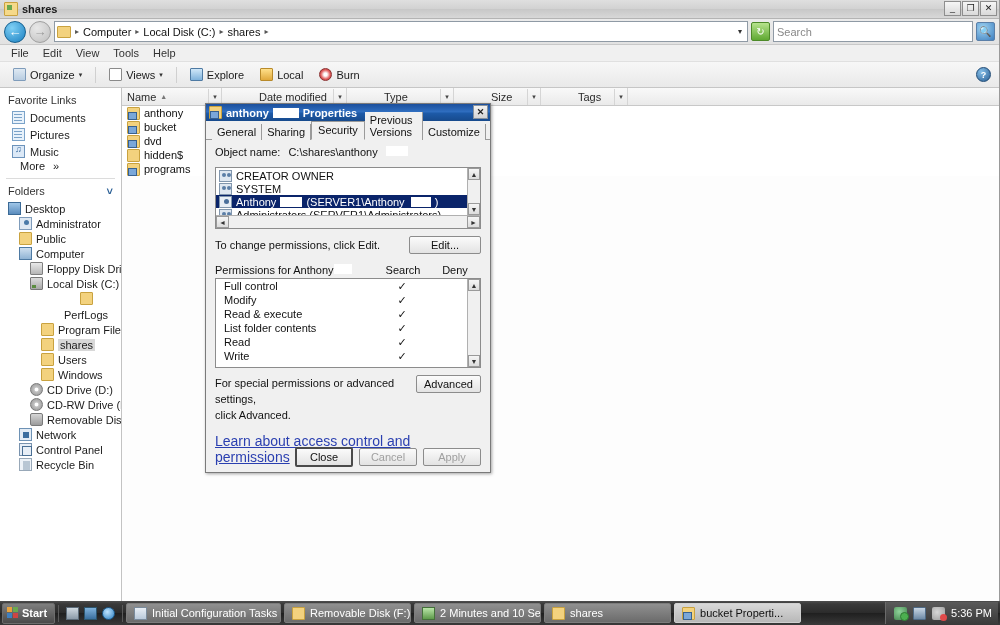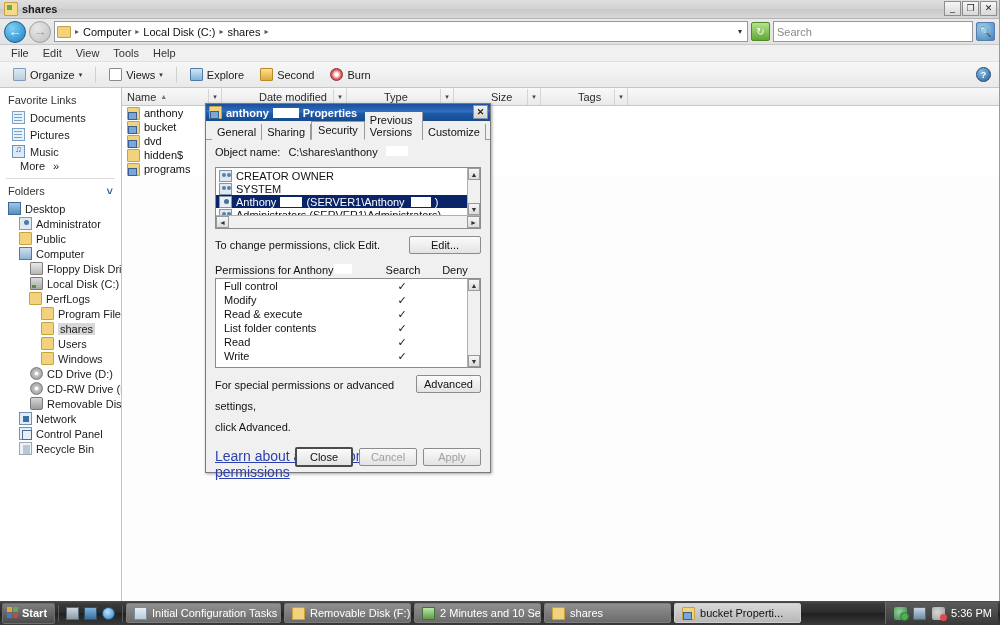--- a/index.html
+++ b/index.html
@@ -286,21 +286,21 @@
   .perm-head .deny { width: 52px; text-align: center; }
   .permbox {
     background: #fff; border: 1px solid #8c8c8c; height: 90px;
     margin-top: 2px; position: relative; overflow: hidden;
   }
   .perm-row { display: flex; align-items: center; height: 14px; font-size: 11px; color: #111; }
   .perm-row .lbl { flex: 1; padding-left: 8px; }
   .perm-row .allow { width: 52px; text-align: center; color: #111; }
   .perm-row .deny { width: 52px; text-align: center; }
   .adv-row { display: flex; align-items: flex-start; justify-content: space-between; margin-top: 7px; }
-  .adv-text { font-size: 11px; color: #111; line-height: 21px; }
+  .adv-text { font-size: 11px; color: #111; line-height: 16px; }
   .link { font-size: 14px; color: #2a3fb0; text-decoration: underline; margin-top: 10px; display: inline-block; }
   .dlg-footer {
     position: absolute; left: 0; right: 0; bottom: 0; height: 30px;
     display: flex; align-items: center; justify-content: flex-end;
     gap: 6px; padding: 0 9px;
   }
   .dlg-footer .btn { width: 58px; }
 
   
   .taskbar {
@@ -398,21 +398,21 @@
         <span>Views</span>
         <span class="caret">▾</span>
       </div>
       <div class="sep-v"></div>
       <div class="cmd">
         <span class="icon-sq" style="background:linear-gradient(#cfe7f8,#7fb2dc);border:1px solid #4e7aa3;"></span>
         <span>Explore</span>
       </div>
       <div class="cmd">
         <span class="icon-sq" style="background:linear-gradient(#ffe08a,#e0a93c);border:1px solid #b88a2a;"></span>
-        <span>Second</span>
+        <span>Local</span>
       </div>
       <div class="cmd">
         <span class="icon-sq" style="background:radial-gradient(circle at 50% 50%,#fff 20%,#e05a5a 60%,#a33);border-radius:50%;border:1px solid #8a3030;"></span>
         <span>Burn</span>
       </div>
       <div class="help-btn">?</div>
     </div>
 
     <div class="ex-body">
 
@@ -461,21 +461,21 @@
               <span class="lbl">Computer</span>
             </div>
             <div class="tree-item" style="padding-left: 30px;">
               <span class="ic ic-drive"></span>
               <span class="lbl">Floppy Disk Drive (A</span>
             </div>
             <div class="tree-item" style="padding-left: 30px;">
               <span class="ic ic-hdd"></span>
               <span class="lbl">Local Disk (C:)</span>
             </div>
-            <div class="tree-item" style="padding-left: 29px;">
+            <div class="tree-item" style="padding-left: 51px; flex-direction: column;">
               <span class="ic ic-folder"></span>
               <span class="lbl">PerfLogs</span>
             </div>
             <div class="tree-item" style="padding-left: 41px;">
               <span class="ic ic-folder"></span>
               <span class="lbl">Program Files</span>
             </div>
             <div class="tree-item" style="padding-left: 41px;">
               <span class="ic ic-folder"></span>
               <span class="lbl sel">shares</span>

